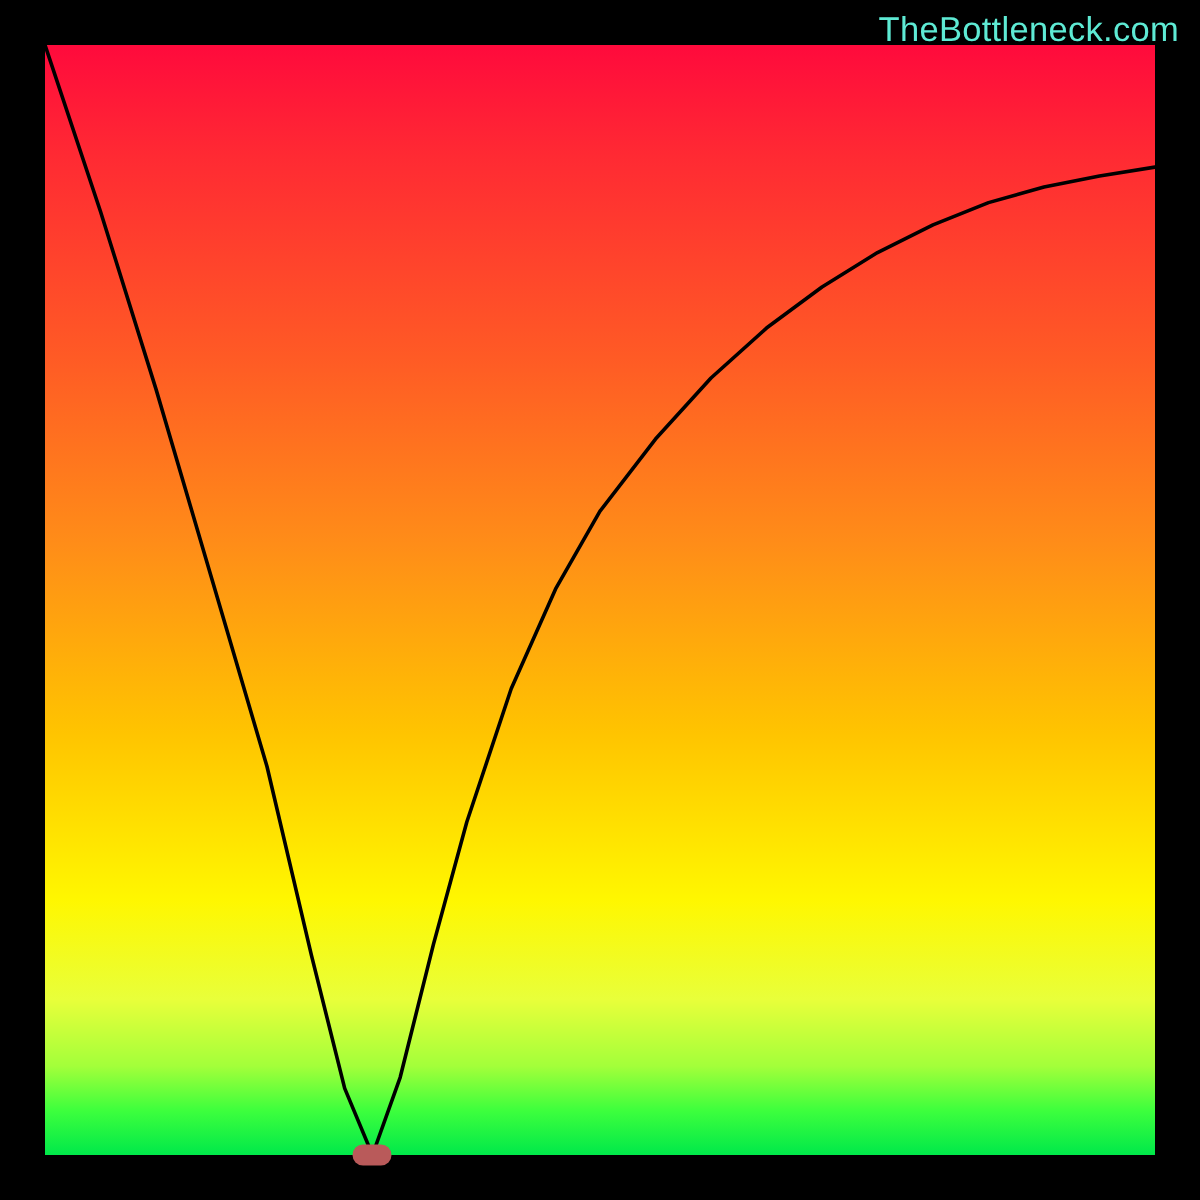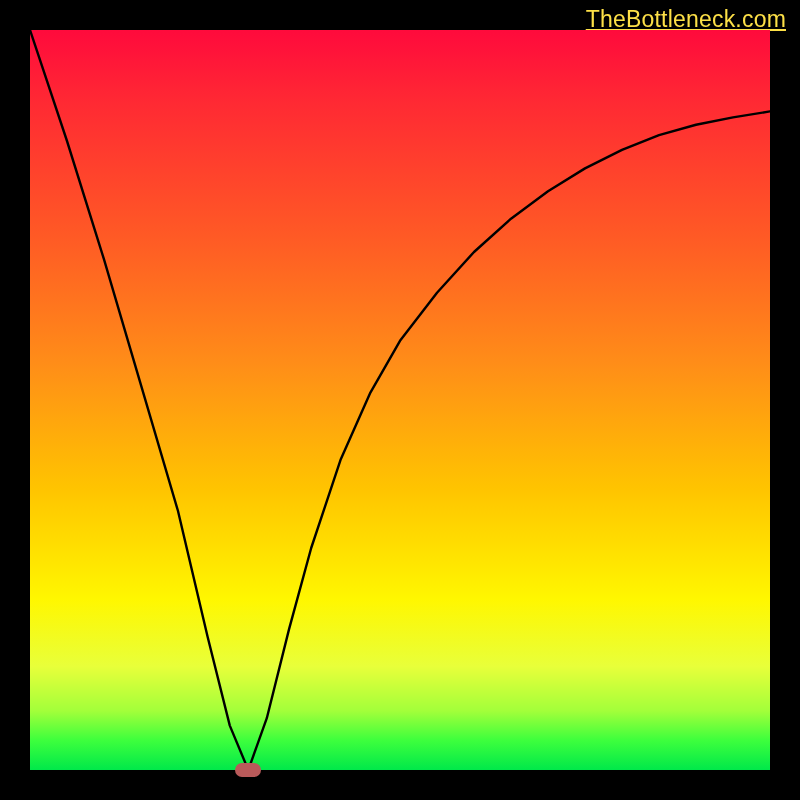--- a/index.html
+++ b/index.html
@@ -35,25 +35,24 @@
       #e8ff3a 86%,
       #a3ff3a 92%,
       #3dff3d 96%,
       #00e84a 100%
     );
   }
   .watermark {
     position: absolute;
     top: 6px;
     right: 14px;
-    color: #fde047;
+    color: #5eead4;
     font-size: 23px;
     font-weight: 500;
     letter-spacing: 0.2px;
-    text-decoration: underline;
   }
   svg.overlay {
     position: absolute;
     left: 0;
     top: 0;
     width: 740px;
     height: 740px;
   }
   .marker {
     position: absolute;

